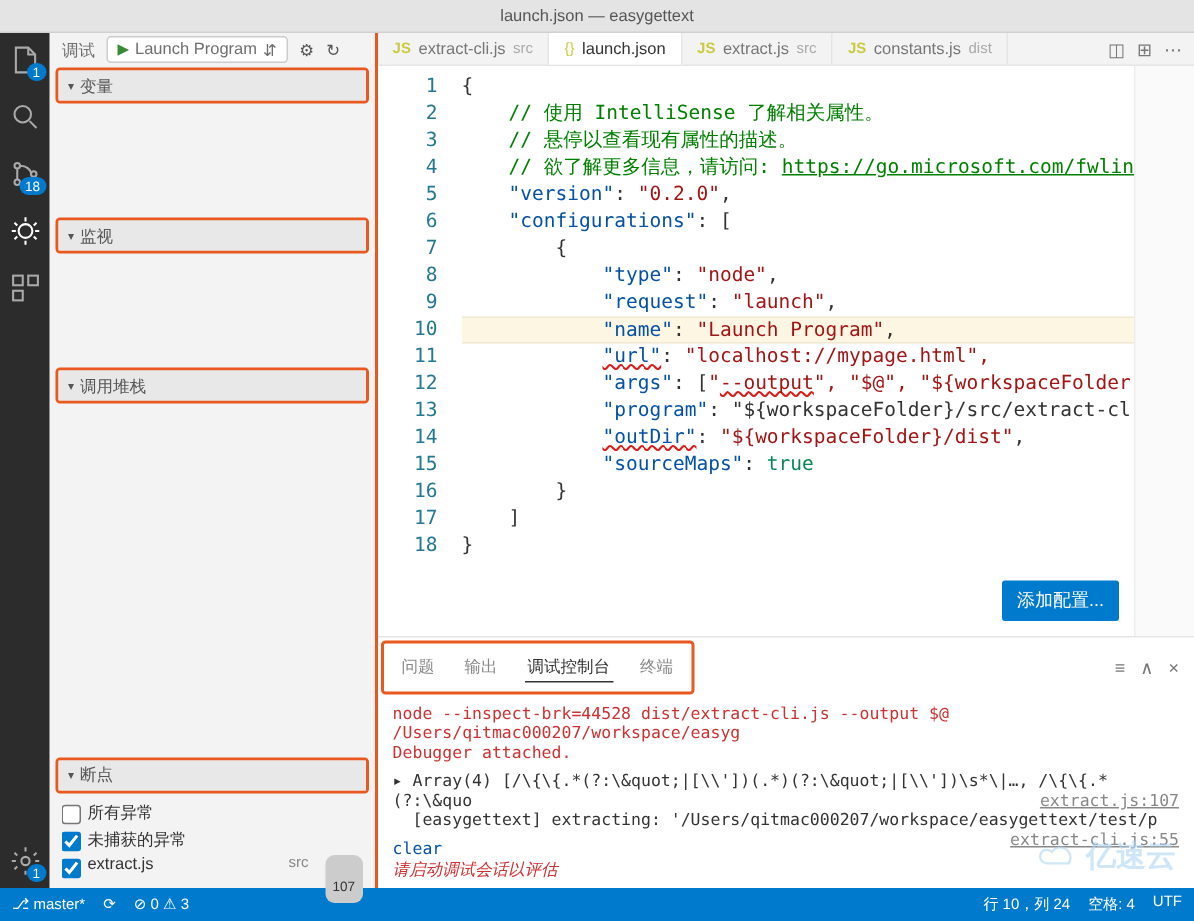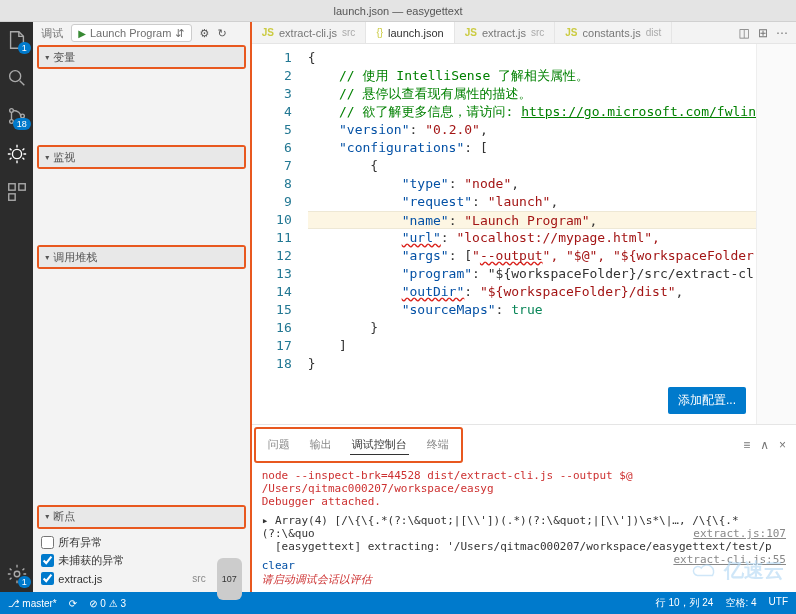--- a/index.html
+++ b/index.html
@@ -16,21 +16,21 @@
 .sb-titlebar { height: 24px; display: flex; align-items: center; padding: 0 8px; font-size: 11px; color: #6f6f6f; gap: 8px; text-align: right; }
 .sb-titlebar .run-btn { border: 1px solid #ccc; background: #fff; padding: 0 6px; border-radius: 3px; display: flex; align-items: center; gap: 4px; height: 18px; }
 .sb-titlebar .play { color: #388a34; font-size: 10px; }
 .sb-titlebar .gear, .sb-titlebar .refresh { color: #555; cursor: pointer; }
 .sb-section { border: 2px solid #e8581f; border-radius: 3px; margin: 1px 4px; }
 .sb-header { height: 20px; background: #e8e8e8; display: flex; align-items: center; padding: 0 6px; font-size: 11px; color: #555; gap: 4px; }
 .sb-header .tw { font-size: 8px; }
 .sb-gap { height: 80px; }
 .sb-gap2 { height: 252px; }
 .sb-bp-body { padding: 4px 8px; font-size: 11px; }
-.bp-row { display: flex; align-items: center; gap: 4px; height: 18px; }
+.bp-row { display: flex; gap: 4px; height: 18px; }
 .bp-row input { accent-color: #007acc; }
 .bp-row .bp-sub { color: #888; font-size: 10px; margin-left: auto; }
 .bp-row .bp-count { background: #ccc; border-radius: 6px; font-size: 9px; padding: 16px 5px; }
 .editor { flex: 1; display: flex; flex-direction: column; }
 .tabs { height: 22px; display: flex; align-items: stretch; border-bottom: 1px solid #e5e5e5; background: #f3f3f3; }
 .tab { display: flex; align-items: center; padding: 0 10px; gap: 5px; font-size: 11px; color: #777; cursor: pointer; border-right: 1px solid #e5e5e5; }
 .tab.active { background: #fff; color: #333; }
 .tab .ft-js { color: #cbcb41; font-weight: bold; font-size: 10px; }
 .tab .ft-json { color: #cbcb41; font-size: 10px; }
 .tab .sub { color: #aaa; font-size: 10px; }

